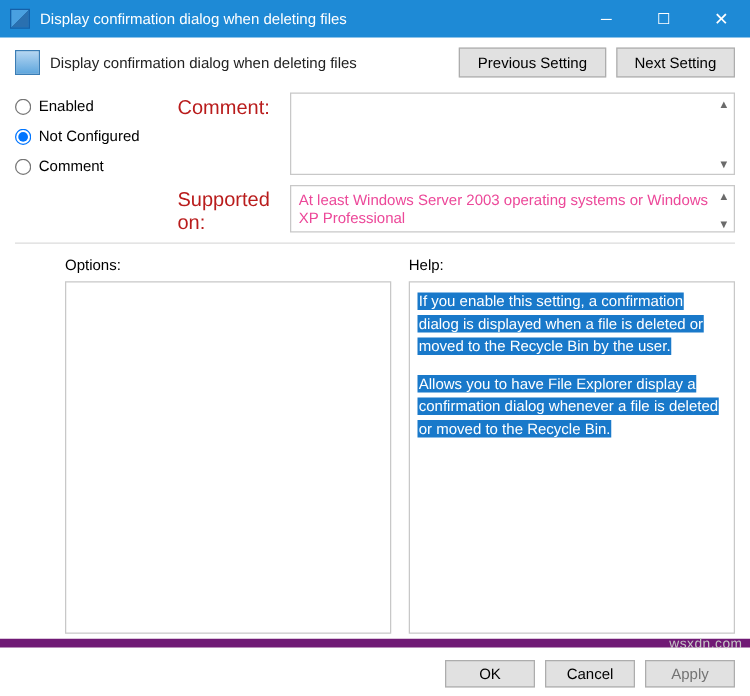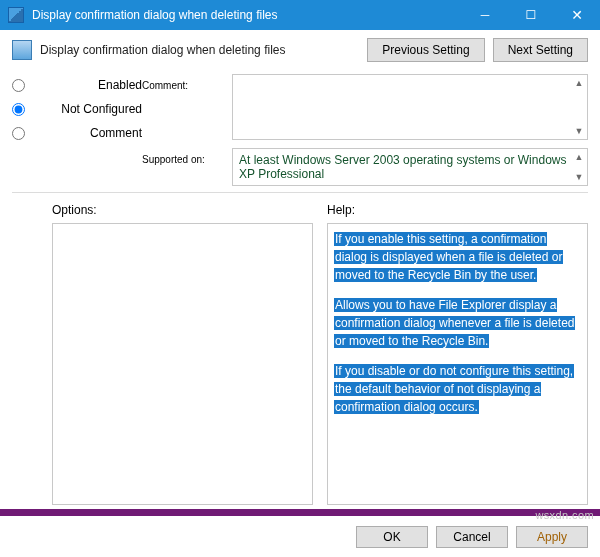--- a/index.html
+++ b/index.html
@@ -1,15 +1,15 @@
 <!DOCTYPE html>
 <html><head>
   <meta charset="utf-8">
   <style>
-    * { box-sizing: border-box; margin: 0; padding: 0; justify-content: space-between; }
+    * { box-sizing: border-box; margin: 0; padding: 0; }
     body {
       font-family: 'Segoe UI', Tahoma, sans-serif;
       font-size: 12px;
       background: #fff;
       width: 600px;
       height: 557px;
       overflow: hidden;
       color: #000;
     }
     .titlebar {
@@ -47,39 +47,39 @@
     .policy-title { flex: 1; font-size: 12px; color:#222; }
     .navbtns { display: flex; gap: 8px; }
     .btn {
       background: #e1e1e1;
       border: 1px solid #adadad;
       padding: 4px 14px;
       font-size: 12px;
       font-family: inherit;
       cursor: default;
     }
-    .btn:disabled { color:#a16207; }
+    .btn:disabled { color:#737373; }
     .row2 { display: flex; margin-bottom: 6px; align-items: flex-start; }
     .radios { width: 130px; padding-top: 4px; }
     .radio-row { display: flex; align-items: center; margin-bottom: 10px; font-size: 12px; }
     .radio-row input { margin-right: 6px; }
     .labels-col { width: 90px; padding-top: 4px; }
-    .lbl { font-size: 10px; color:#000000; }
+    .lbl { font-size: 16px; color:#b91c1c; }
     .fields-col { flex: 1; }
     .textarea {
       width: 100%;
       border: 1px solid #c8c8c8;
       background: #fff;
       font-family: inherit;
       font-size: 12px;
       resize: none;
       position: relative;
     }
     .ta-comment { height: 66px; }
-    .ta-supported { height: 38px; padding: 4px 20px 4px 6px; color:#14532d; }
+    .ta-supported { height: 38px; padding: 4px 20px 4px 6px; color:#ec4899; }
     .scrollbtn {
       position: absolute;
       right: 2px;
       width: 14px; height: 14px;
       display:flex; align-items:center; justify-content:center;
       font-size: 9px; color:#6b6b6b;
     }
     .hr { border: none; border-top: 1px solid #dcdcdc; margin: 6px 0 10px 0; }
     .row3 { display: flex; gap: 14px; height: 302px; padding-left: 40px; }
     .panel { flex: 1; display: flex; flex-direction: column; }
@@ -188,21 +188,20 @@
   <div class="row3">
     <div class="panel">
       <div class="panel-hdr">Options:</div>
       <div class="panel-body"></div>
     </div>
     <div class="panel">
       <div class="panel-hdr">Help:</div>
       <div class="panel-body help-text">
         <div class="para"><p>If you enable this setting, a confirmation dialog is displayed when a file is deleted or moved to the Recycle Bin by the user.</p></div>
         <div class="para"><p>Allows you to have File Explorer display a confirmation dialog whenever a file is deleted or moved to the Recycle Bin.</p></div>
-        <div class="para"><p>If you disable or do not configure this setting, the default behavior of not displaying a confirmation dialog occurs.</p></div>
       </div>
     </div>
   </div>
 
 </div>
 
 <div class="footer">
   <button class="btn btn-footer">OK</button>
   <button class="btn btn-footer">Cancel</button>
   <button class="btn btn-footer" disabled="">Apply</button>

